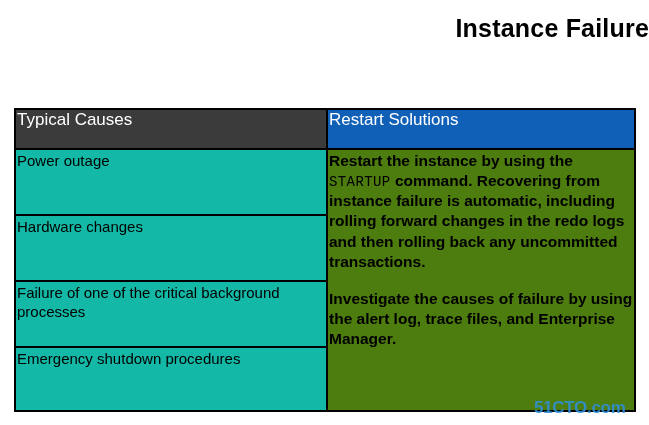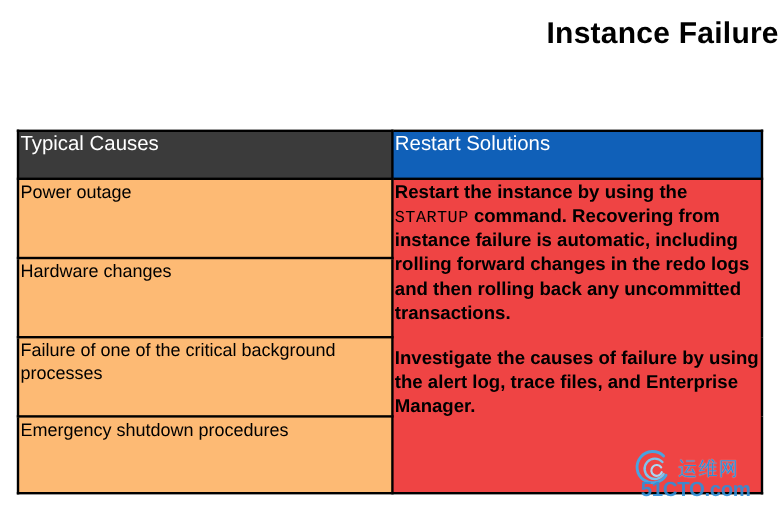--- a/index.html
+++ b/index.html
@@ -57,33 +57,33 @@
     font-weight: normal;
     padding: 6px 0 6px 9px;
     vertical-align: middle;
     line-height: 1.1;
   }
   .hdr-causes   { background: #3b3b3b; }
   .hdr-solutions{ background: #1060b8; }
 
   
   .cause-cell {
-    background: #fdba74;
+    background: #14b8a6;
     font-size: 15px;
     line-height: 1.28;
     padding: 7px 8px 7px 9px;
   }
   .cause-r1 { height: 62px; }
   .cause-r2 { height: 62px; }
   .cause-r3 { height: 62px; }
   .cause-r4 { height: 60px; }
 
   
   .solution-cell {
-    background: #ef4444;
+    background: #4d7c0f;
     padding: 7px 10px 7px 10px;
     font-size: 15.5px;
     font-weight: bold;
     line-height: 1.30;
   }
   .solution-cell p {
     margin: 0;
   }
   .solution-gap {
     height: 17px;
@@ -172,24 +172,14 @@
       <td class="cause-cell cause-r3">Failure of one of the critical background processes</td>
     </tr>
 
     <tr>
       <td class="cause-cell cause-r4">Emergency shutdown procedures</td>
     </tr>
   </tbody>
 </table>
 
 <div class="watermark">
-  <div class="wm-row">
-    <span class="wm-swirl">
-      <svg width="34" height="34" viewBox="0 0 34 34" aria-hidden="true">
-        <path d="M25 6 A13 13 0 1 0 27 22" fill="none" stroke="#49a3e0" stroke-width="2.4" stroke-linecap="round"></path>
-        <path d="M24 11 A8.5 8.5 0 1 0 25 21" fill="none" stroke="#7dc3ec" stroke-width="2" stroke-linecap="round"></path>
-        <path d="M23 15.5 A4.5 4.5 0 1 0 23.5 19.5" fill="none" stroke="#a9d8f4" stroke-width="1.8" stroke-linecap="round"></path>
-      </svg>
-    </span>
-    <span class="wm-cn">运维网</span>
-  </div>
   <div class="wm-url">51CTO.com</div>
 </div>
 
 </body></html>

